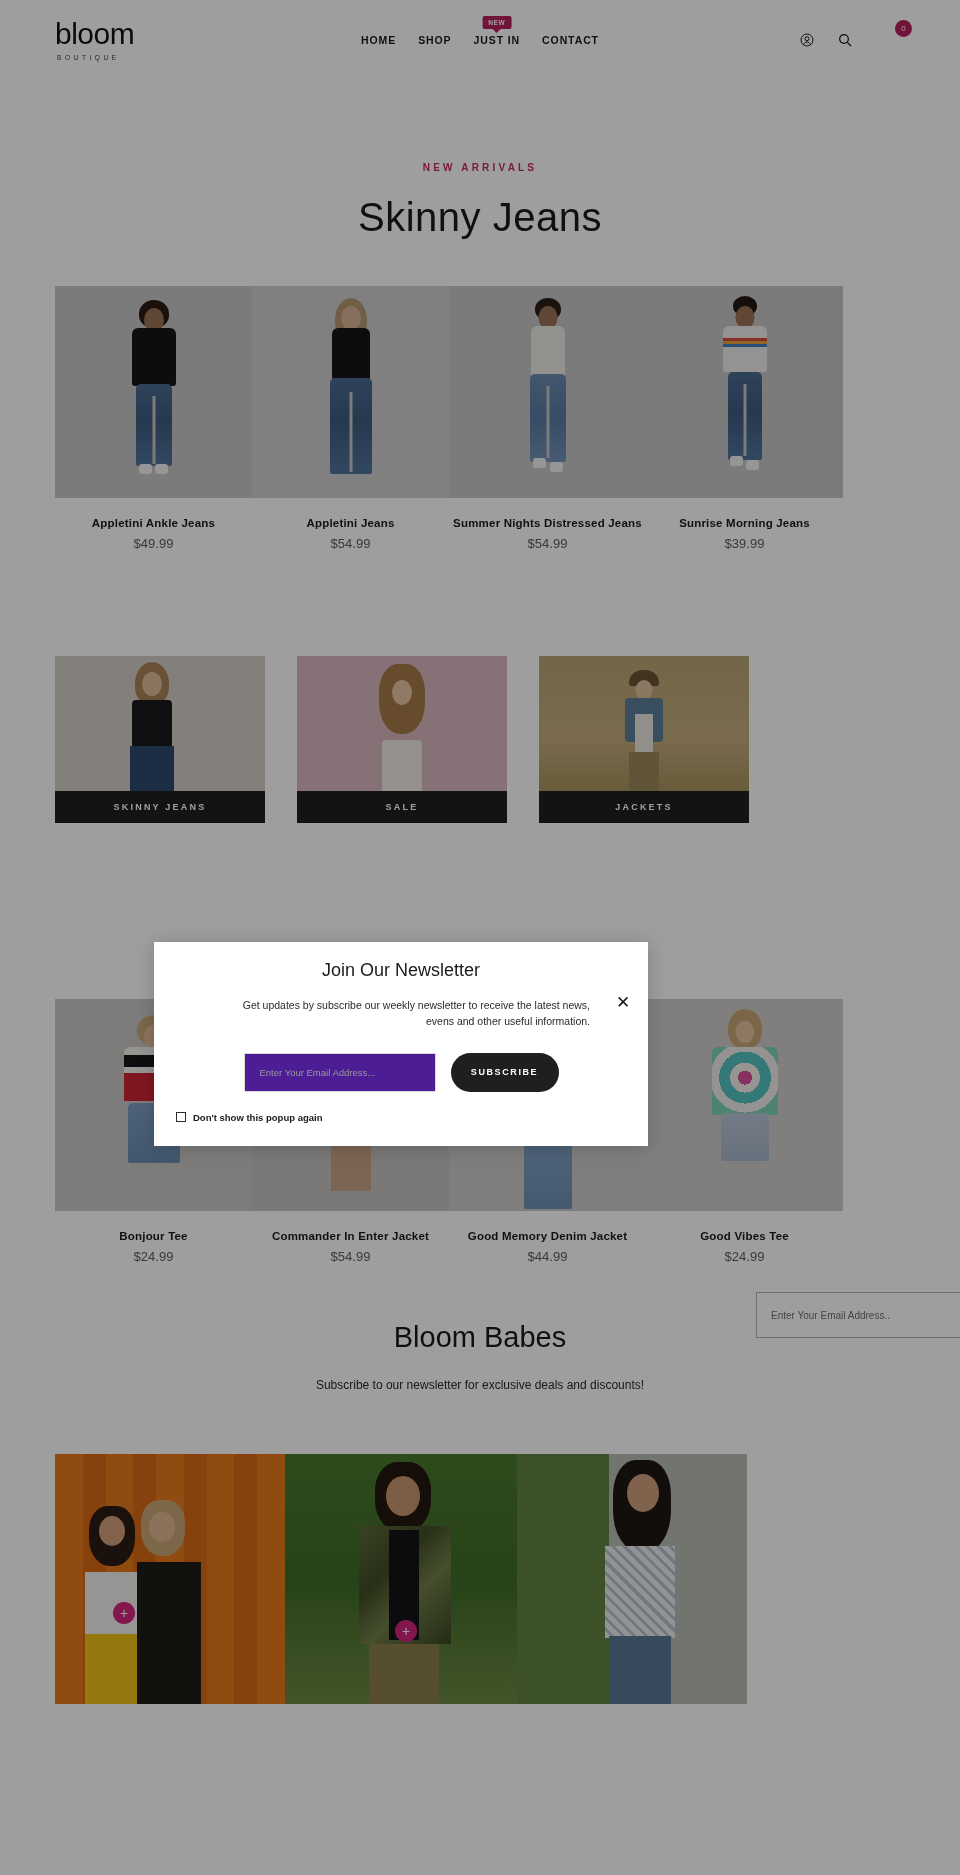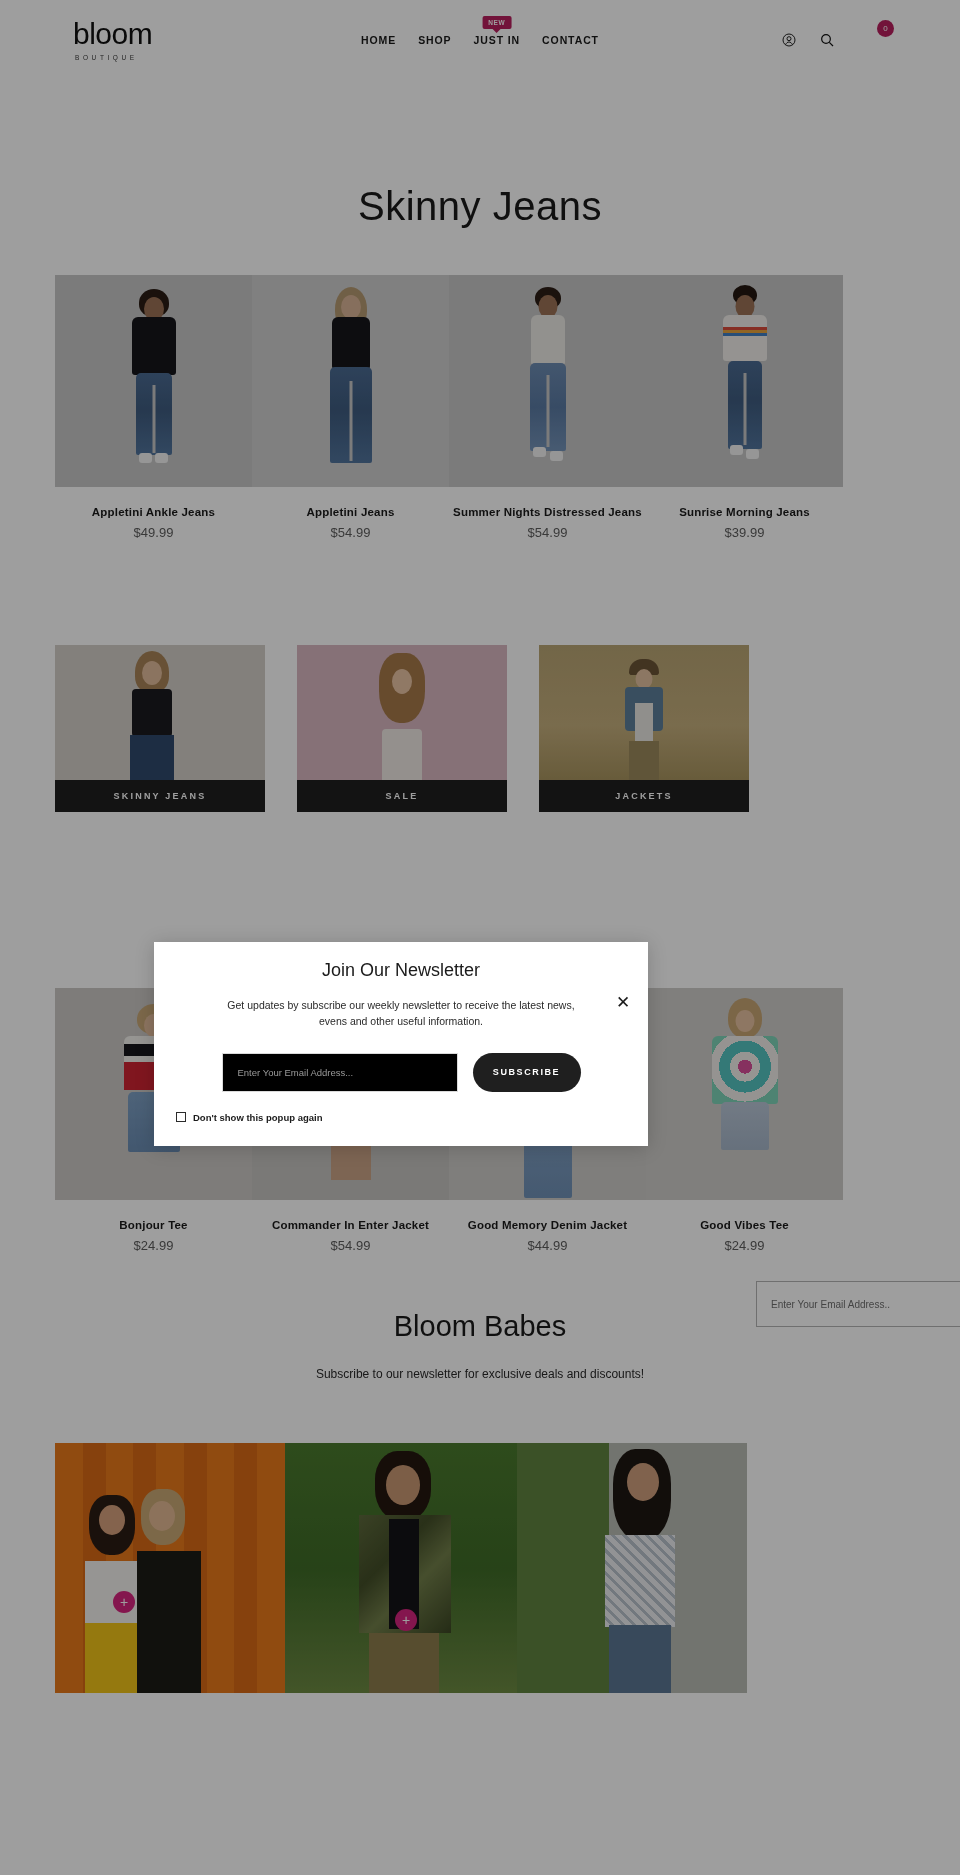--- a/index.html
+++ b/index.html
@@ -16,21 +16,21 @@
   .dim-overlay {
     position: absolute; inset: 0;
     background: rgba(0,0,0,0.38);
     z-index: 50;
   }
 
   
   .header {
     height: 80px; width: 960px;
     display: flex; align-items: center;
-    padding: 0 73px;
+    padding: 0 55px;
     position: relative;
   }
   .logo-wrap { display:flex; flex-direction:column; align-items:flex-start; }
   .logo-main {
     font-size: 30px; font-weight: 400; letter-spacing: -0.5px;
     color:#111; line-height: 1; font-family:"Liberation Sans", sans-serif;
   }
   .logo-sub {
     font-size: 6.5px; letter-spacing: 3.6px; color:#3a3a3a;
     margin-top: 5px; margin-left:2px;
@@ -151,35 +151,35 @@
     left: 154px; top: 942px;
     width: 494px; height: 204px;
     background:#ffffff;
     box-shadow: 0 2px 18px rgba(0,0,0,0.18);
   }
   .modal-title {
     text-align:center; font-size:18px; color:#1b1b1b;
     padding-top: 18px; font-weight:400;
   }
   .modal-desc {
-    text-align:center; font-size:10.5px; color:#2a2a2a;
+    text-align:right; font-size:10.5px; color:#2a2a2a;
     line-height:1.55; padding: 16px 58px 0 58px;
   }
   .modal-close {
     position:absolute; right: 16px; top: 52px;
     width:18px; height:18px; cursor:pointer;
     color:#1b1b1b; font-size:17px; line-height:18px; text-align:center;
   }
   .modal-form {
     display:flex; align-items:center; justify-content:center;
     gap: 15px; margin-top: 23px;
   }
   .modal-input {
-    width: 236px; height: 39px; border:1px solid #dadada;
-    background:#000000; padding:0 15px;
+    width: 192px; height: 39px; border:1px solid #dadada;
+    background:#4c1d95; padding:0 15px;
     font-size:9.5px; color:#9a9a9a;
     display:flex; align-items:center;
     font-family:"Liberation Sans", sans-serif;
   }
   .modal-btn {
     width: 108px; height: 39px; border-radius:20px; background:#1f1f1f;
     color:#fff; font-size:9px; letter-spacing:1.6px; font-weight:600;
     display:flex; align-items:center; justify-content:center; cursor:pointer;
   }
   .modal-checkrow {
@@ -233,20 +233,21 @@
         </svg>
       </span>
       <span class="cart-wrap">
         <span class="cart-circle"></span>
         <span class="cart-badge">0</span>
       </span>
     </div>
   </div>
 
   <div class="hero">
+    <div class="eyebrow">NEW ARRIVALS</div>
     <div class="hero-title">Skinny Jeans</div>
   </div>
 
   <div class="products">
 
     <div class="product">
       <div class="product-img">
         <div class="bg-studio"></div>
         <div class="m-hair" style="width:30px;height:28px;top:14px;background:#2a1c14;"></div>
         <div class="m-head" style="width:20px;height:24px;top:22px;"></div>

